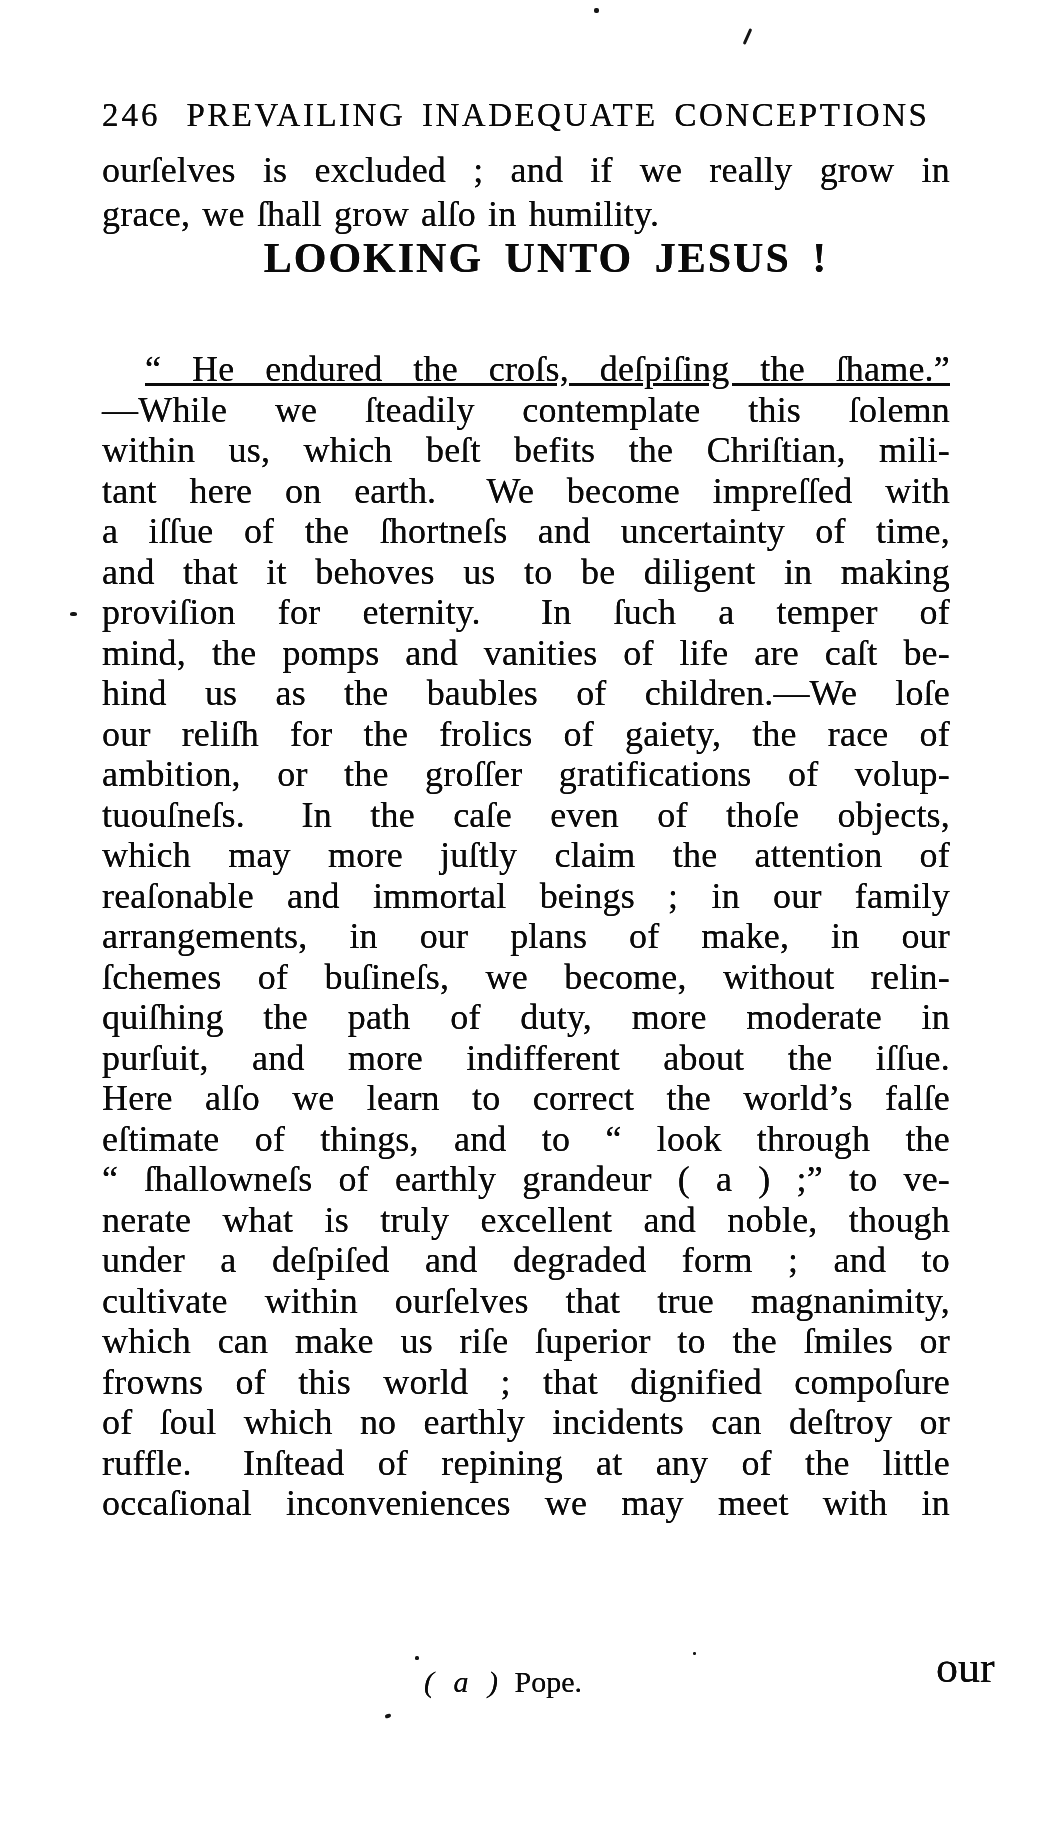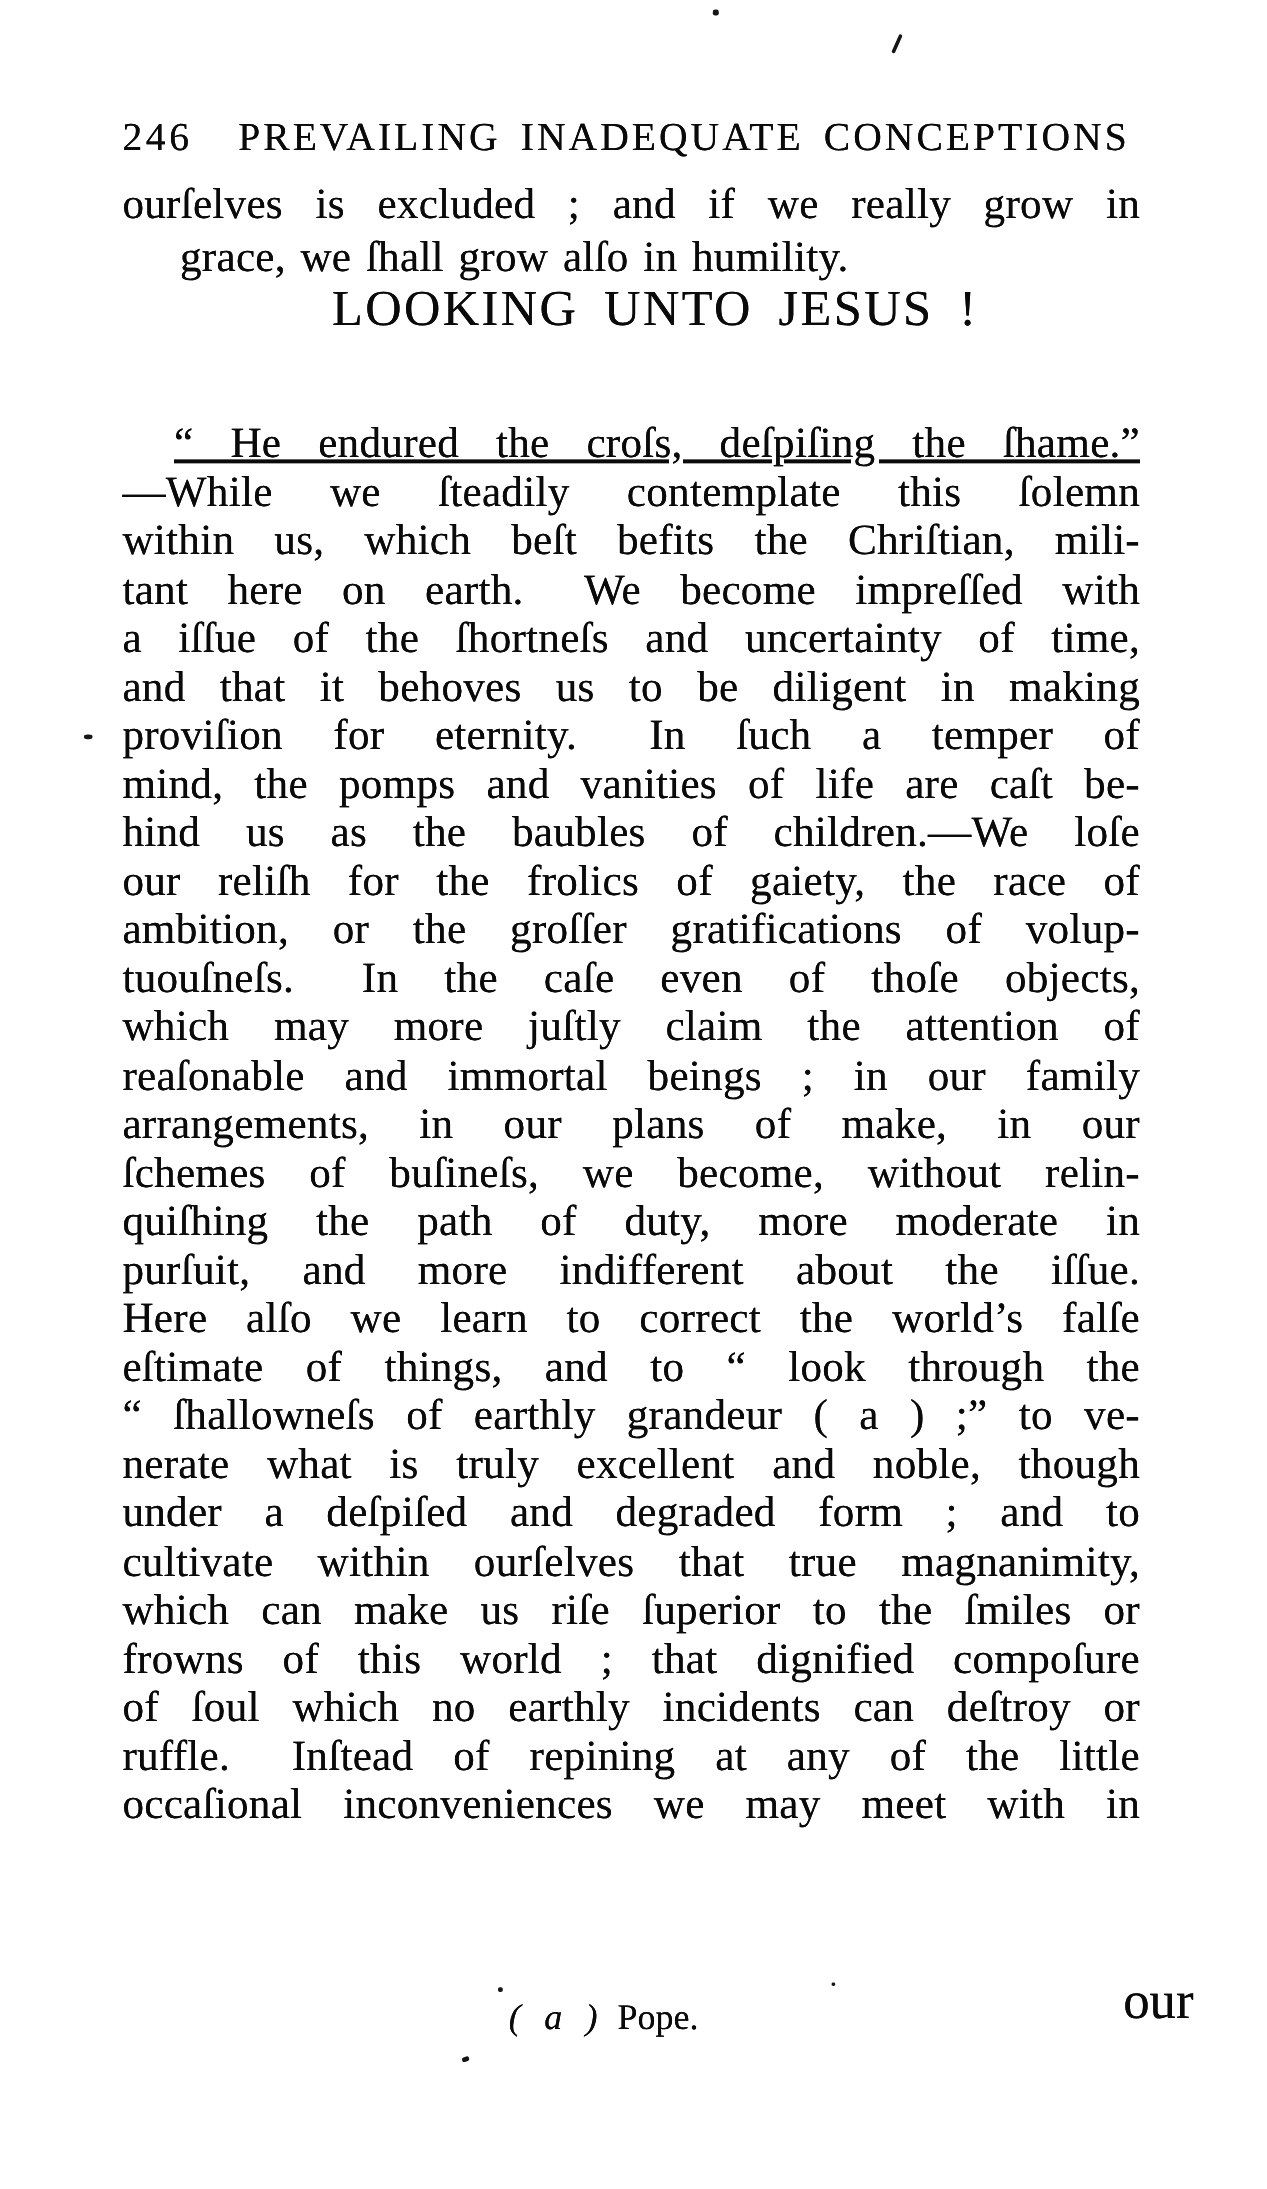--- a/index.html
+++ b/index.html
@@ -11,48 +11,48 @@
     color: #0a0a0a;
     font-family: "Liberation Serif", "DejaVu Serif", serif;
     overflow: hidden;
     text-shadow: 0 0 0.5px currentColor; 
   }
 
   
   .running-header {
     position: absolute;
     top: 97px; left: 102px; width: 860px;
-    display: flex; align-items: baseline; gap: 38px;
+    display: flex; align-items: baseline; gap: 26px;
     font-size: 33px; line-height: 36px;
     white-space: nowrap;
   }
   .page-num { letter-spacing: 3px; }
   .running-title { letter-spacing: 2.5px; word-spacing: 6px; }
 
   
   .textblock { position: absolute; left: 102px; width: 848px; }
   .line {
     display: block;
     font-size: 36px;
     letter-spacing: 0.2px;
     word-spacing: 3px;
     text-align: justify;
     text-align-last: justify;
     white-space: pre-wrap;
   }
 
   .intro { top: 148px; }
   .intro .line { line-height: 44px; }
-  .intro .line:last-child { text-align-last: left; margin-left: 48px; }
+  .intro .line:last-child { text-align-last: left; }
 
   .section-heading {
     position: absolute;
     top: 234px; left: 122px; width: 848px;
     margin: 0;
-    font-size: 42px; font-weight: normal;
+    font-size: 42px; font-weight: bold;
     line-height: 48px;
     letter-spacing: 2px; word-spacing: 9px;
     text-align: center;
     white-space: nowrap;
   }
 
   .body-par { top: 349px; }
   .body-par .line { line-height: 40.5px; }
   .body-par .line:first-child { text-indent: 43px; text-decoration: underline; }
 

